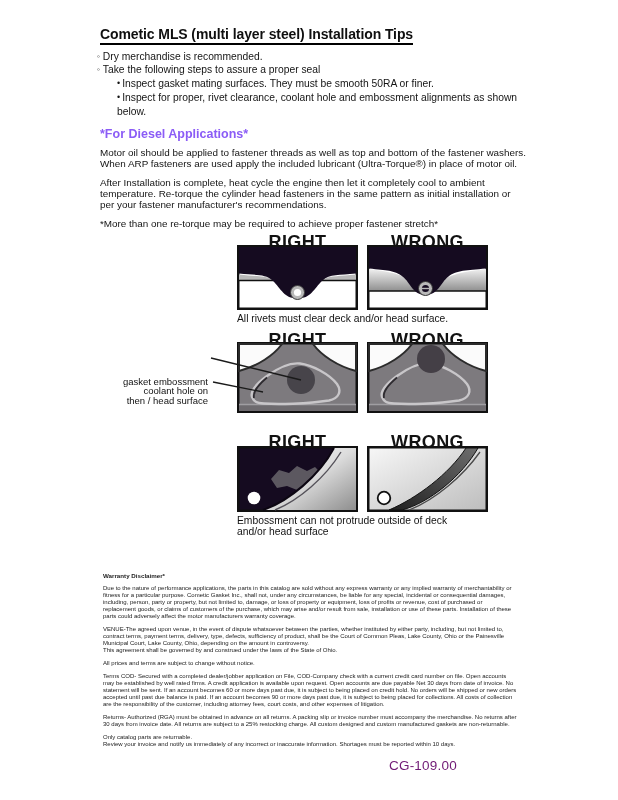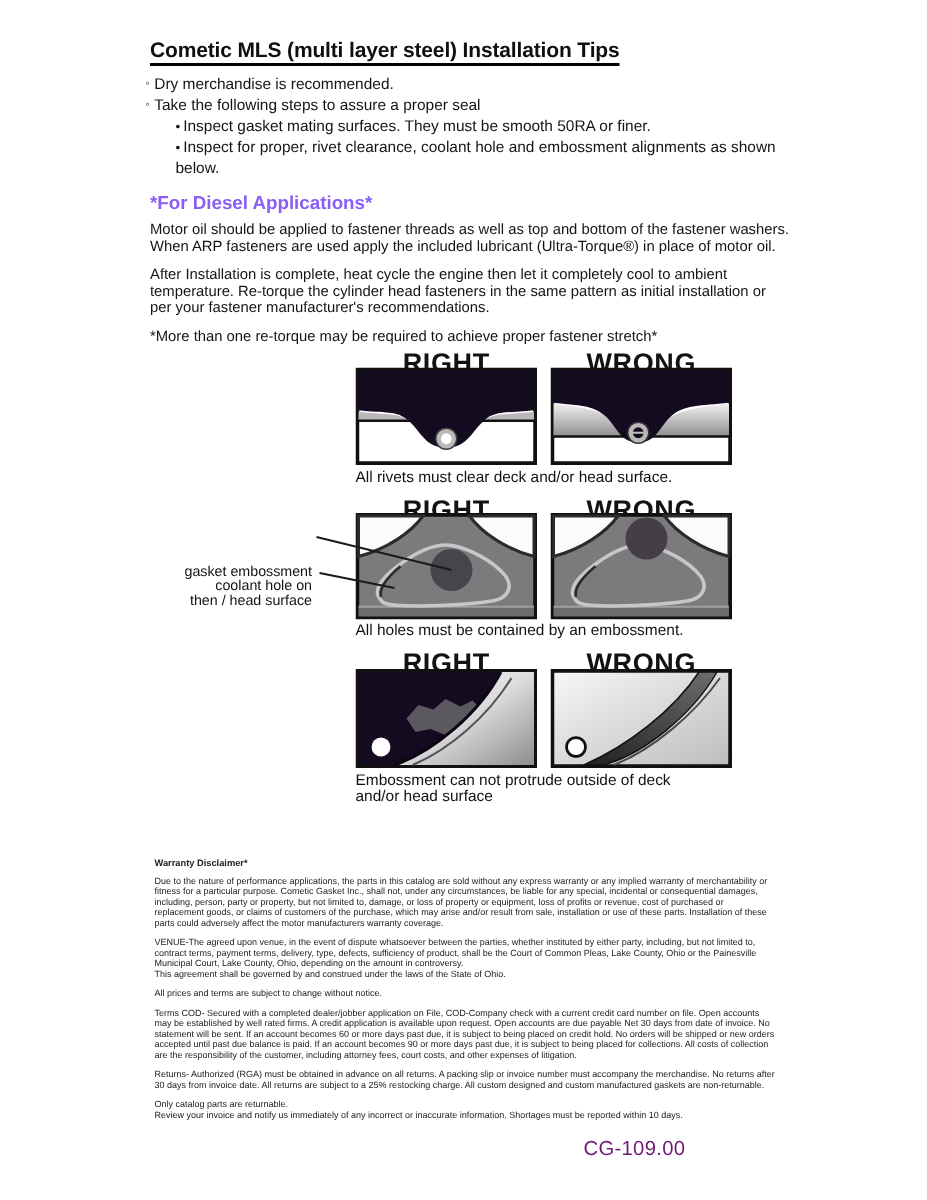--- a/index.html
+++ b/index.html
@@ -130,21 +130,20 @@
         <rect x="1.25" y="1.25" width="118.5" height="68.5" fill="#7d7a7e" stroke="#111" stroke-width="2.5"></rect>
         <rect x="2" y="63" width="117" height="6" fill="#6e6b6f"></rect>
         <line x1="2" y1="62.5" x2="119" y2="62.5" stroke="#a09ea2" stroke-width="1.3"></line>
         <path d="M2,2 L45,2 C37,13 21,24 2,29 Z" fill="#fbfbfb" stroke="#2b2b2b" stroke-width="2"></path>
         <path d="M119,2 L76,2 C84,13 100,24 119,29 Z" fill="#fbfbfb" stroke="#2b2b2b" stroke-width="2"></path>
         <path d="M15,55 C13,49 19,42 30,34 C43,24.5 54,20.5 63,21.5 C75,23 92,32 100,42 C105,49 102,56.5 92,58.5 C70,62 40,62.5 27,61.5 C19,61 17,59.5 15,55 Z" fill="none" stroke="#c8c6c9" stroke-width="2.4"></path>
         <path d="M17,56 C15.5,50 21,43 30,35.5" fill="none" stroke="#2e2b30" stroke-width="1.8"></path>
         <circle cx="64" cy="17" r="14" fill="#443f46"></circle>
       </svg>
     </div>
-    <div class="dcap" style="top:186px;">All holes must be contained by an embossment.</div>
 
     <div class="dlabel" style="top:202px; left:237px;">RIGHT</div>
     <div class="dlabel" style="top:202px; left:367px;">WRONG</div>
 
     <div class="dimg" style="top:216px; left:237px;">
       <svg width="121" height="66" viewBox="0 0 121 66">
         <defs>
           <linearGradient id="gB" x1="0" y1="0" x2="1" y2="1">
             <stop offset="0" stop-color="#ffffff"></stop>
               <stop offset="0.5" stop-color="#dcdcdc"></stop>

